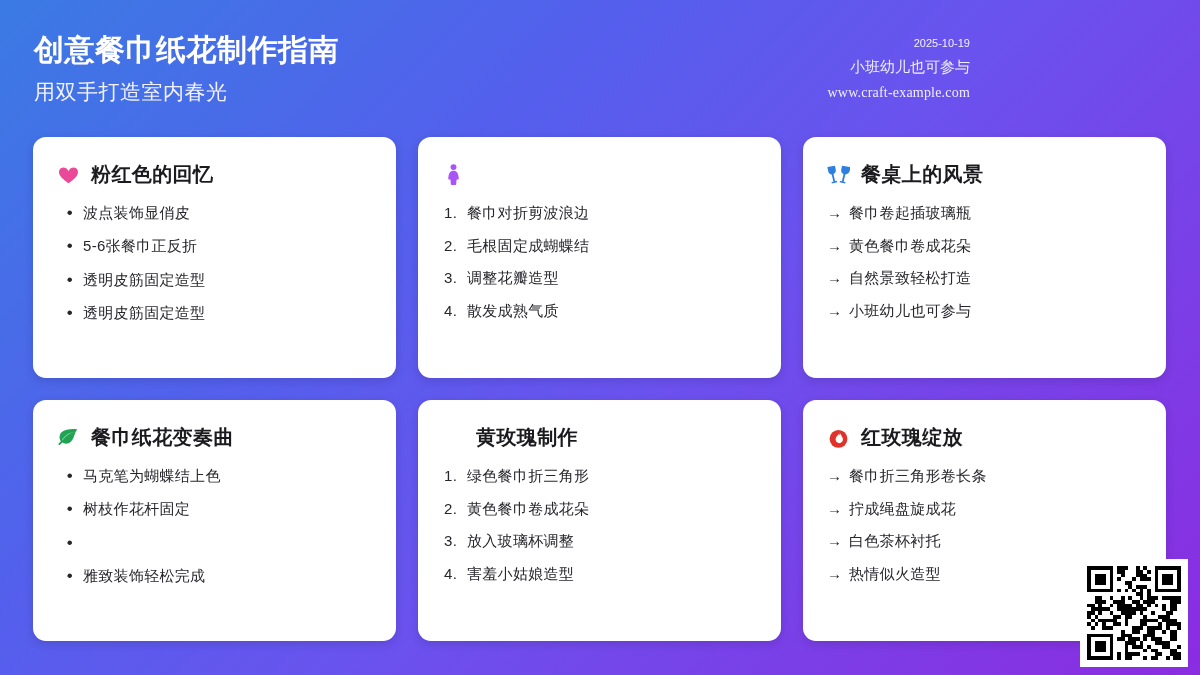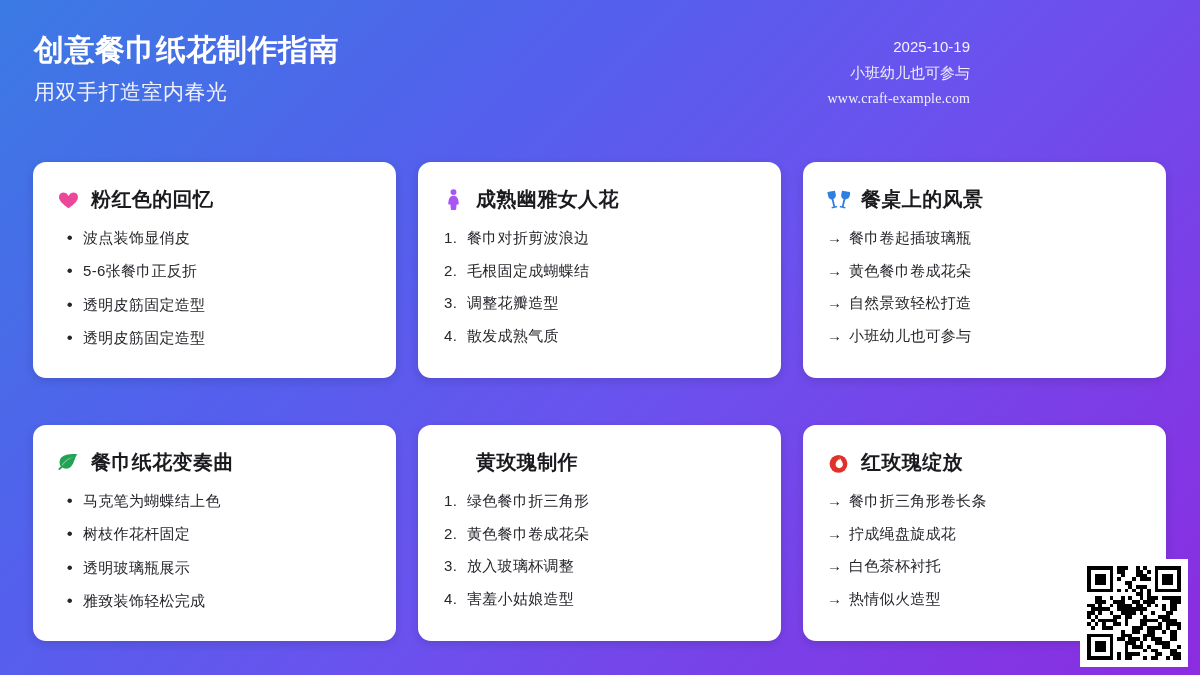--- a/index.html
+++ b/index.html
@@ -59,21 +59,21 @@
     white-space: nowrap;
   }
   .header-right {
     display: flex;
     flex-direction: column;
     align-items: flex-end;
     padding-top: 10px;
   }
   .meta-date {
     color: #f3f2fe;
-    font-size: 15px;
+    font-size: 11px;
     line-height: 1.45;
     white-space: nowrap;
   }
   .meta-org {
     color: #eeeefd;
     font-size: 15px;
     line-height: 1.45;
     margin-top: 4px;
     white-space: nowrap;
   }
@@ -100,21 +100,20 @@
     column-gap: 22px;
     row-gap: 22px;
   }
   .card {
     background: #ffffff;
     border-radius: 13px;
     box-sizing: border-box;
     padding: 22px 24px 18px 24px;
     box-shadow: 0 3px 9px rgba(28, 22, 70, 0.17);
     overflow: hidden;
-    margin-top: 25px;
   }
   .card-head {
     display: flex;
     align-items: center;
     gap: 11px;
     margin-bottom: 14px;
     height: 30px;
   }
   .card-icon {
     width: 23px;
@@ -241,21 +240,20 @@
         </ul>
       </div>
       <div class="card">
         <div class="card-head">
           <span class="card-icon">
             <svg width="23" height="23" viewBox="0 0 24 24">
               <circle cx="12" cy="4.3" r="3.1" fill="#a855f7"></circle>
               <path fill="#a855f7" d="M12 8.2c-3.2 0-4.6 2.3-5.1 5.2l-.4 2.4c-.1.8.5 1.3 1.2 1.3h1.1l.4 4.7c0 .7.6 1.2 1.3 1.2h3c.7 0 1.3-.5 1.3-1.2l.4-4.7h1.1c.7 0 1.3-.5 1.2-1.3l-.4-2.4c-.5-2.9-1.9-5.2-5.1-5.2z"></path>
             </svg>
           </span>
-          <span class="card-title">成熟幽雅女人花</span>
         </div>
         <ul class="card-list list-ordered">
           <li>
             <span class="marker">1.</span>
             <span class="item-text">餐巾对折剪波浪边</span>
           </li>
           <li>
             <span class="marker">2.</span>
             <span class="item-text">毛根固定成蝴蝶结</span>
           </li>
@@ -312,21 +310,20 @@
           <li>
             <span class="marker">•</span>
             <span class="item-text">马克笔为蝴蝶结上色</span>
           </li>
           <li>
             <span class="marker">•</span>
             <span class="item-text">树枝作花杆固定</span>
           </li>
           <li>
             <span class="marker">•</span>
-            <span class="item-text">透明玻璃瓶展示</span>
           </li>
           <li>
             <span class="marker">•</span>
             <span class="item-text">雅致装饰轻松完成</span>
           </li>
         </ul>
       </div>
       <div class="card">
         <div class="card-head">
           <span class="card-icon"></span>

